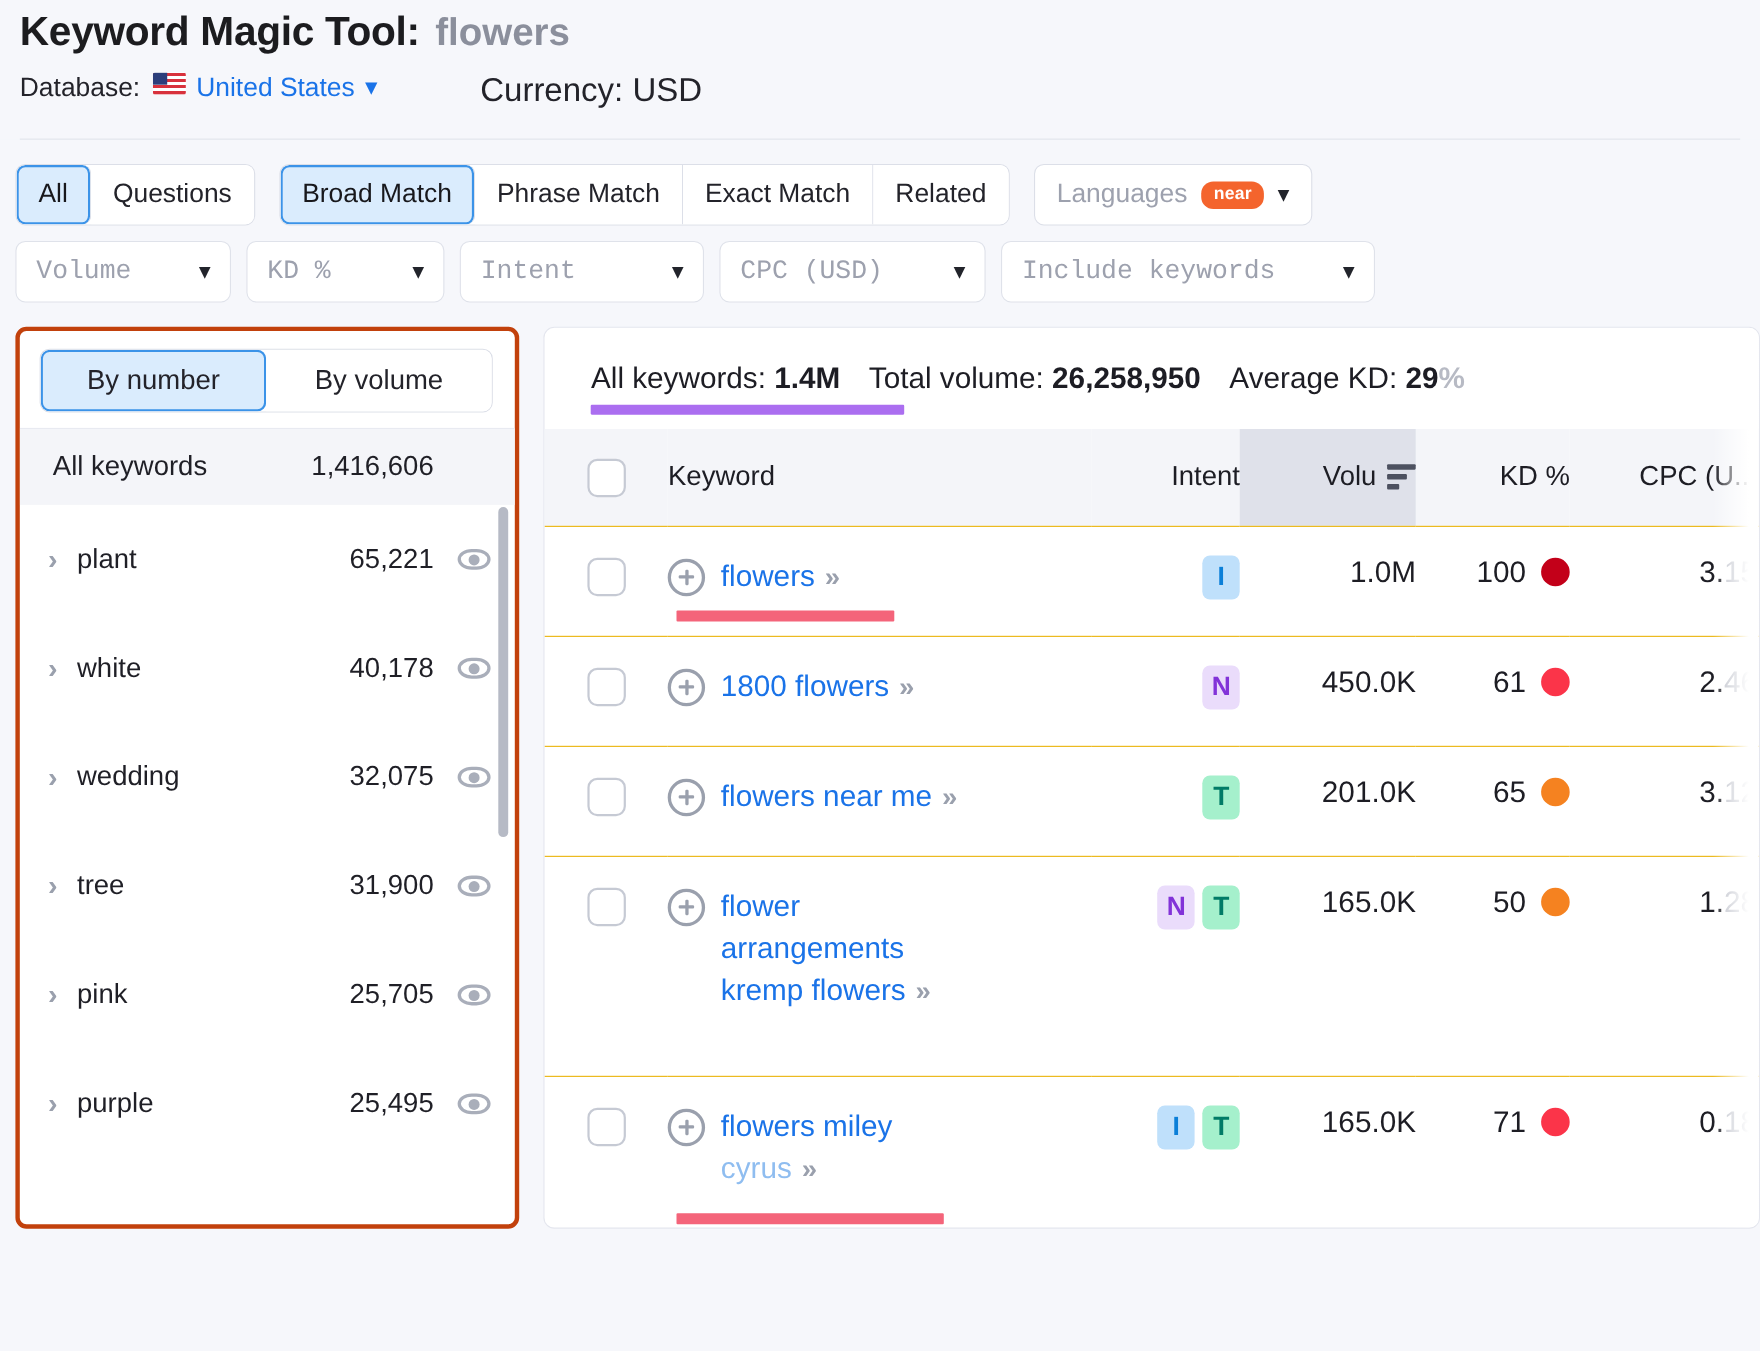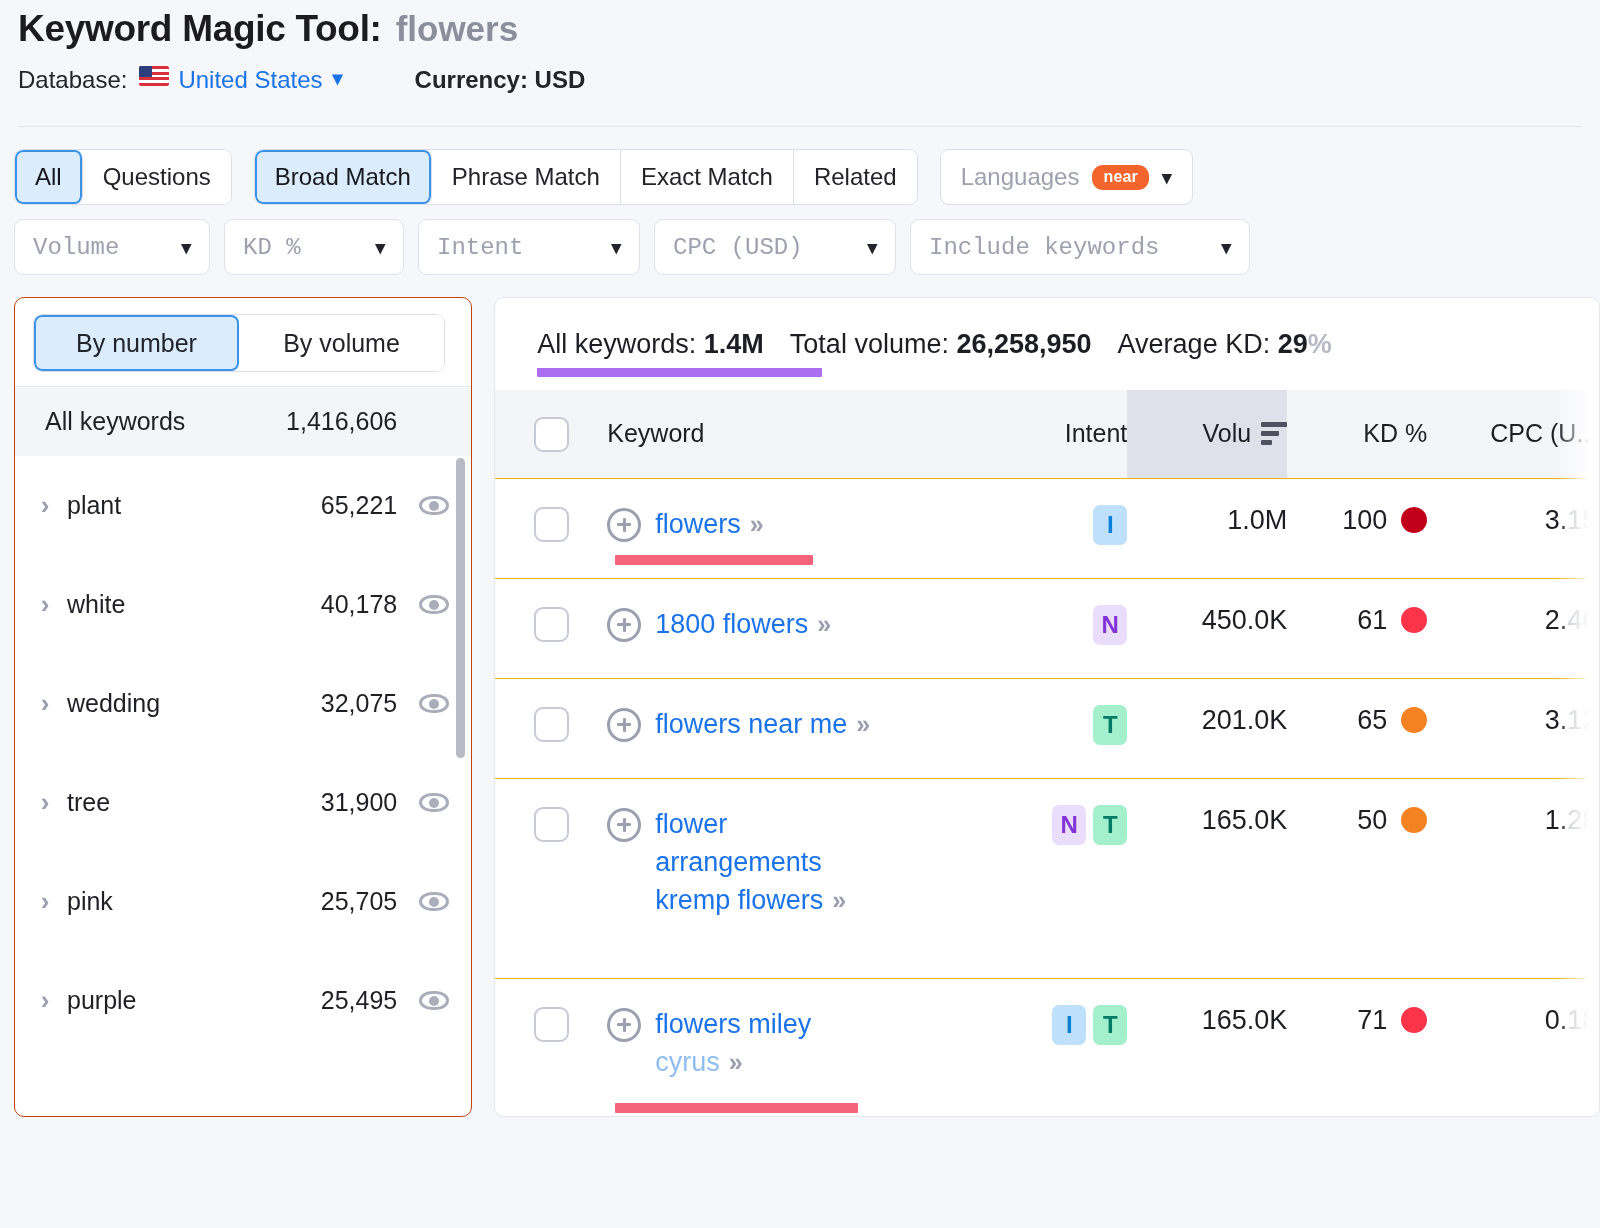--- a/index.html
+++ b/index.html
@@ -19,21 +19,21 @@
   .subbar { display: flex; height: 56px; gap: 0; }
   .sub-label { font-size: 24px; color: #23232a; }
   .flag { display: inline-block; width: 30px; height: 20px; margin: 0 9px 0 12px;
           position: relative; vertical-align: -3px; border-radius: 2px; overflow: hidden;
           background: #fff; }
   .flag .stripes { position: absolute; inset: 0;
      background: repeating-linear-gradient(to bottom, #d8313c 0 2.85px, #ffffff 2.85px 5.7px); }
   .flag .canton { position: absolute; left: 0; top: 0; width: 13px; height: 11px; background: #2c3e7b; }
   .db-link { font-size: 24px; color: #1a73e8; }
   .caret { display: inline-block; margin-left: 10px; color: #1a73e8; font-size: 20px; font-weight: bold; }
-  .currency { font-size: 24px; color: #23232a; margin-left: 72px; font-weight: bold; }
+  .currency { font-size: 30px; color: #23232a; margin-left: 94px; }
   .hr { height: 1px; background: #e2e4ec; margin-top: 4px; }
 
   
   .tabs-row { display: flex; align-items: center; padding: 22px 14px 0 14px; gap: 22px; }
   .seg { display: flex; background: #fff; border: 1px solid #dcdfe8; border-radius: 9px; height: 56px; overflow: hidden; }
   .seg .seg-item { display: flex; align-items: center; padding: 0 20px; font-size: 24px;
                    color: #23232a; border-right: 1px solid #dcdfe8; background: #fff; }
   .seg .seg-item:last-child { border-right: none; }
   .seg .seg-item.active { background: #daecfd; color: #18181c; box-shadow: inset 0 0 0 2px #3b93e8; border-radius: 8px; }
   .lang-box { display: flex; align-items: center; gap: 13px; height: 56px; padding: 0 20px;
@@ -49,21 +49,21 @@
            background: #fff; border: 1px solid #dfe2ea; border-radius: 9px; padding: 0 18px; }
   .fchip span.lbl { font-size: 24px; color: #9da1ae; white-space: nowrap; font-family: Liberation Mono, monospace; }
   .fchip span.cv { font-size: 19px; color: #22242b; font-weight: bold; margin-left: 20px; }
   .w-volume { width: 196px; } .w-kd { width: 180px; } .w-intent { width: 222px; }
   .w-cpc { width: 242px; } .w-inc { width: 340px; } .w-exc { width: 330px; }
 
   
   .body { display: flex; padding: 22px 0 0 14px; gap: 22px; }
 
   
-  .sidebar { width: 460px; background: #fff; border: 1px solid #c2410c;
+  .sidebar { width: 460px; background: #fff; border: 4px solid #c2410c;
              border-radius: 10px; height: 820px; overflow: hidden; position: relative; }
   .sb-toggle-wrap { padding: 16px 18px 14px; }
   .sb-toggle { display: flex; border: 1px solid #dcdfe8; border-radius: 9px; overflow: hidden; height: 58px; width: 412px; }
   .sb-toggle div { flex: 1; display: flex; align-items: center; justify-content: center;
                    font-size: 25px; color: #23232a; background: #fff; }
   .sb-toggle div.active { background: #daecfd; box-shadow: inset 0 0 0 2px #3b93e8; border-radius: 8px; }
   .sb-divider { height: 1px; background: #e8eaf1; }
   .sb-all { display: flex; align-items: center; justify-content: space-between;
             background: #f4f5f9; padding: 20px 30px 20px 30px; }
   .sb-all .nm { font-size: 25px; color: #1f1f26; }

